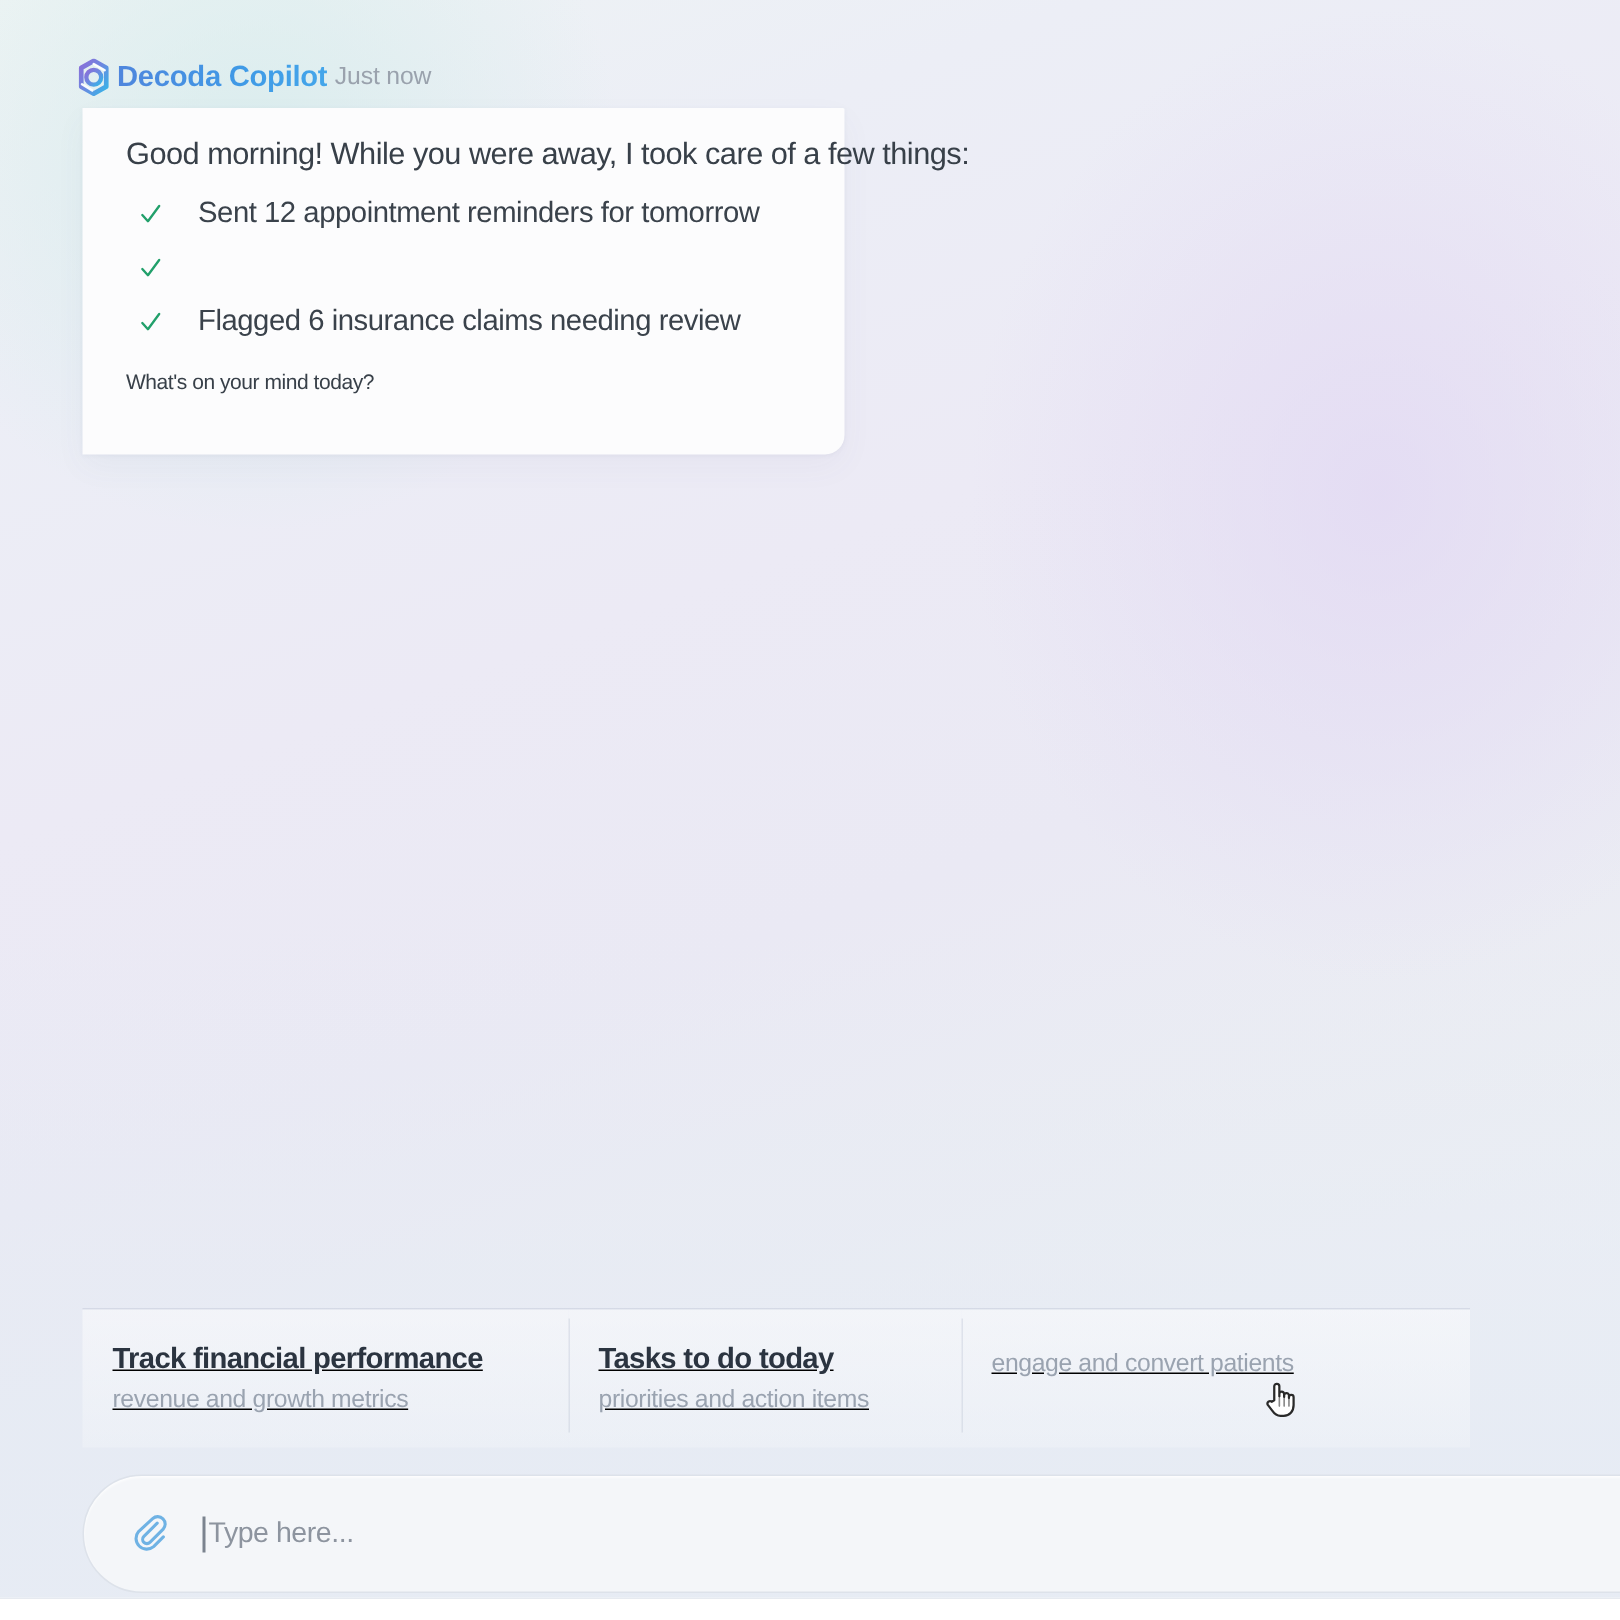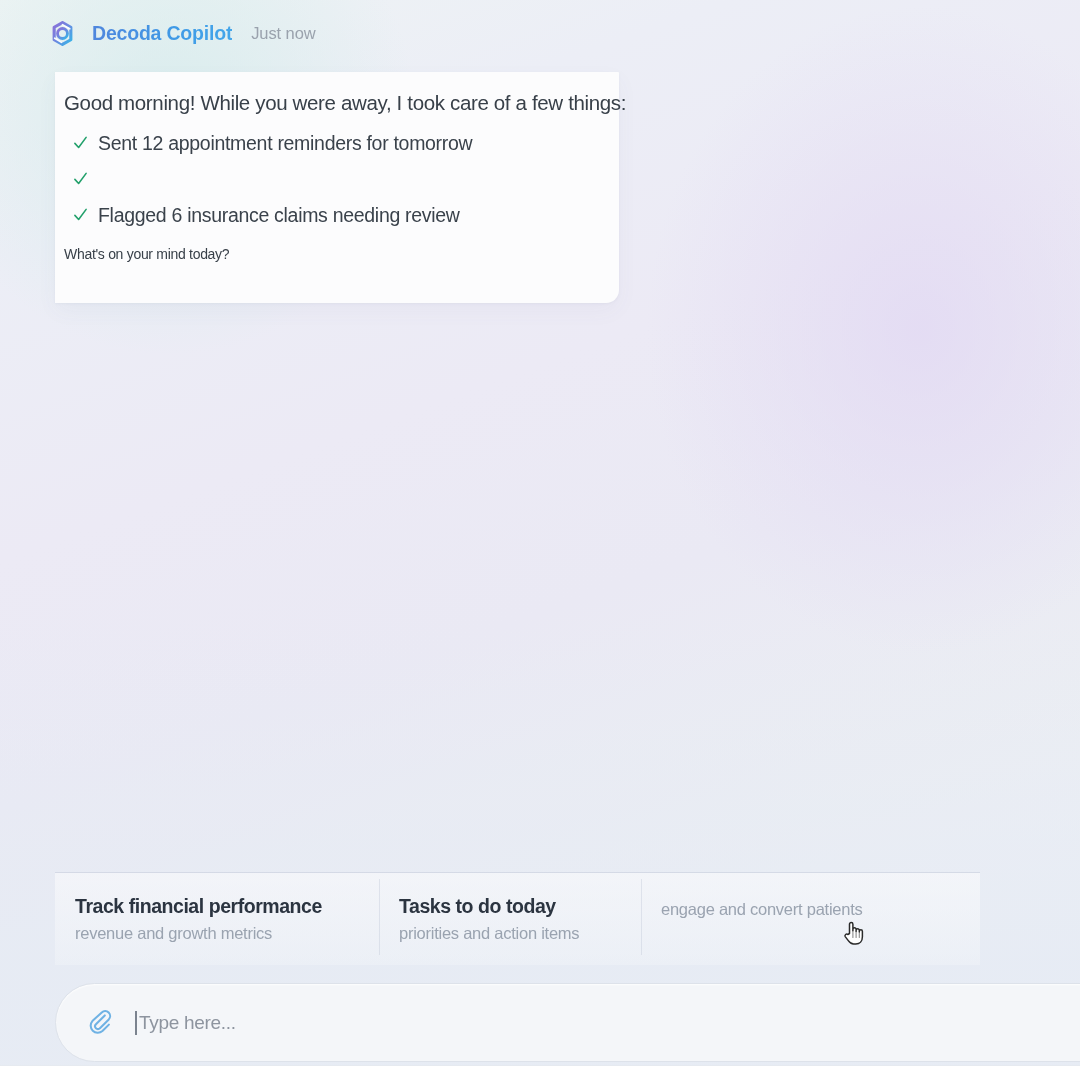--- a/index.html
+++ b/index.html
@@ -60,24 +60,24 @@
     width: 1080px;
     height: 620px;
     background: linear-gradient(to bottom, rgba(233,237,245,0) 0%, rgba(230,235,244,0.9) 55%, rgba(231,236,244,1) 100%);
     pointer-events: none;
   }
 
   
   #msg-header {
     position: absolute;
     left: 50px;
-    top: 18px;
+    top: 36px;
     display: flex;
     align-items: center;
-    gap: 17px;
+    gap: 3px;
     height: 30px;
   }
   #brand-logo-icon {
     width: 25px;
     height: 25px;
     flex: 0 0 25px;
     display: block;
   }
   #brand-name {
     font-size: 19.5px;
@@ -96,46 +96,46 @@
     letter-spacing: -0.1px;
     white-space: nowrap;
     margin-left: 2px;
   }
 
   
   #assistant-card {
     position: absolute;
     left: 55px;
     top: 72px;
-    width: 564px;
+    width: 508px;
     min-height: 231px;
     background: #fcfcfd;
     border-bottom-right-radius: 13px;
     border-top-right-radius: 1px;
     box-shadow: 0 1px 3px rgba(80,90,120,0.05), 0 8px 22px rgba(90,100,130,0.045);
-    padding: 17px 22px 20px 9px;
+    padding: 17px 22px 20px 29px;
     box-sizing: border-box;
   }
   #greeting-text {
     font-size: 20.5px;
     line-height: 28px;
     color: #384049;
     letter-spacing: -0.35px;
     margin: 0 0 14px 0;
     white-space: nowrap;
   }
   #task-list {
     list-style: none;
     margin: 0 0 7px 0;
     padding: 0;
   }
   .task-item {
     display: flex;
-    align-items: center;
-    gap: 10px;
+    align-items: flex-start;
+    gap: 24px;
     margin-bottom: 13px;
     padding-left: 9px;
   }
   .task-check-icon {
     flex: 0 0 15px;
     width: 15px;
     height: 22px;
     display: block;
     margin-top: 1px;
   }
@@ -165,20 +165,21 @@
     display: flex;
     align-items: flex-start;
     border-top: 1px solid rgba(186,194,210,0.42);
   }
   .suggestion-card {
     position: relative;
     box-sizing: border-box;
     padding: 21px 16px 0 20px;
     height: 92px;
     background: linear-gradient(180deg, rgba(252,252,253,0.55) 0%, rgba(247,249,251,0.30) 100%);
+    text-decoration: underline;
   }
   .suggestion-card + .suggestion-card::before {
     content: "";
     position: absolute;
     left: 0;
     top: 6px;
     bottom: 10px;
     width: 1px;
     background: rgba(190,198,212,0.38);
   }

